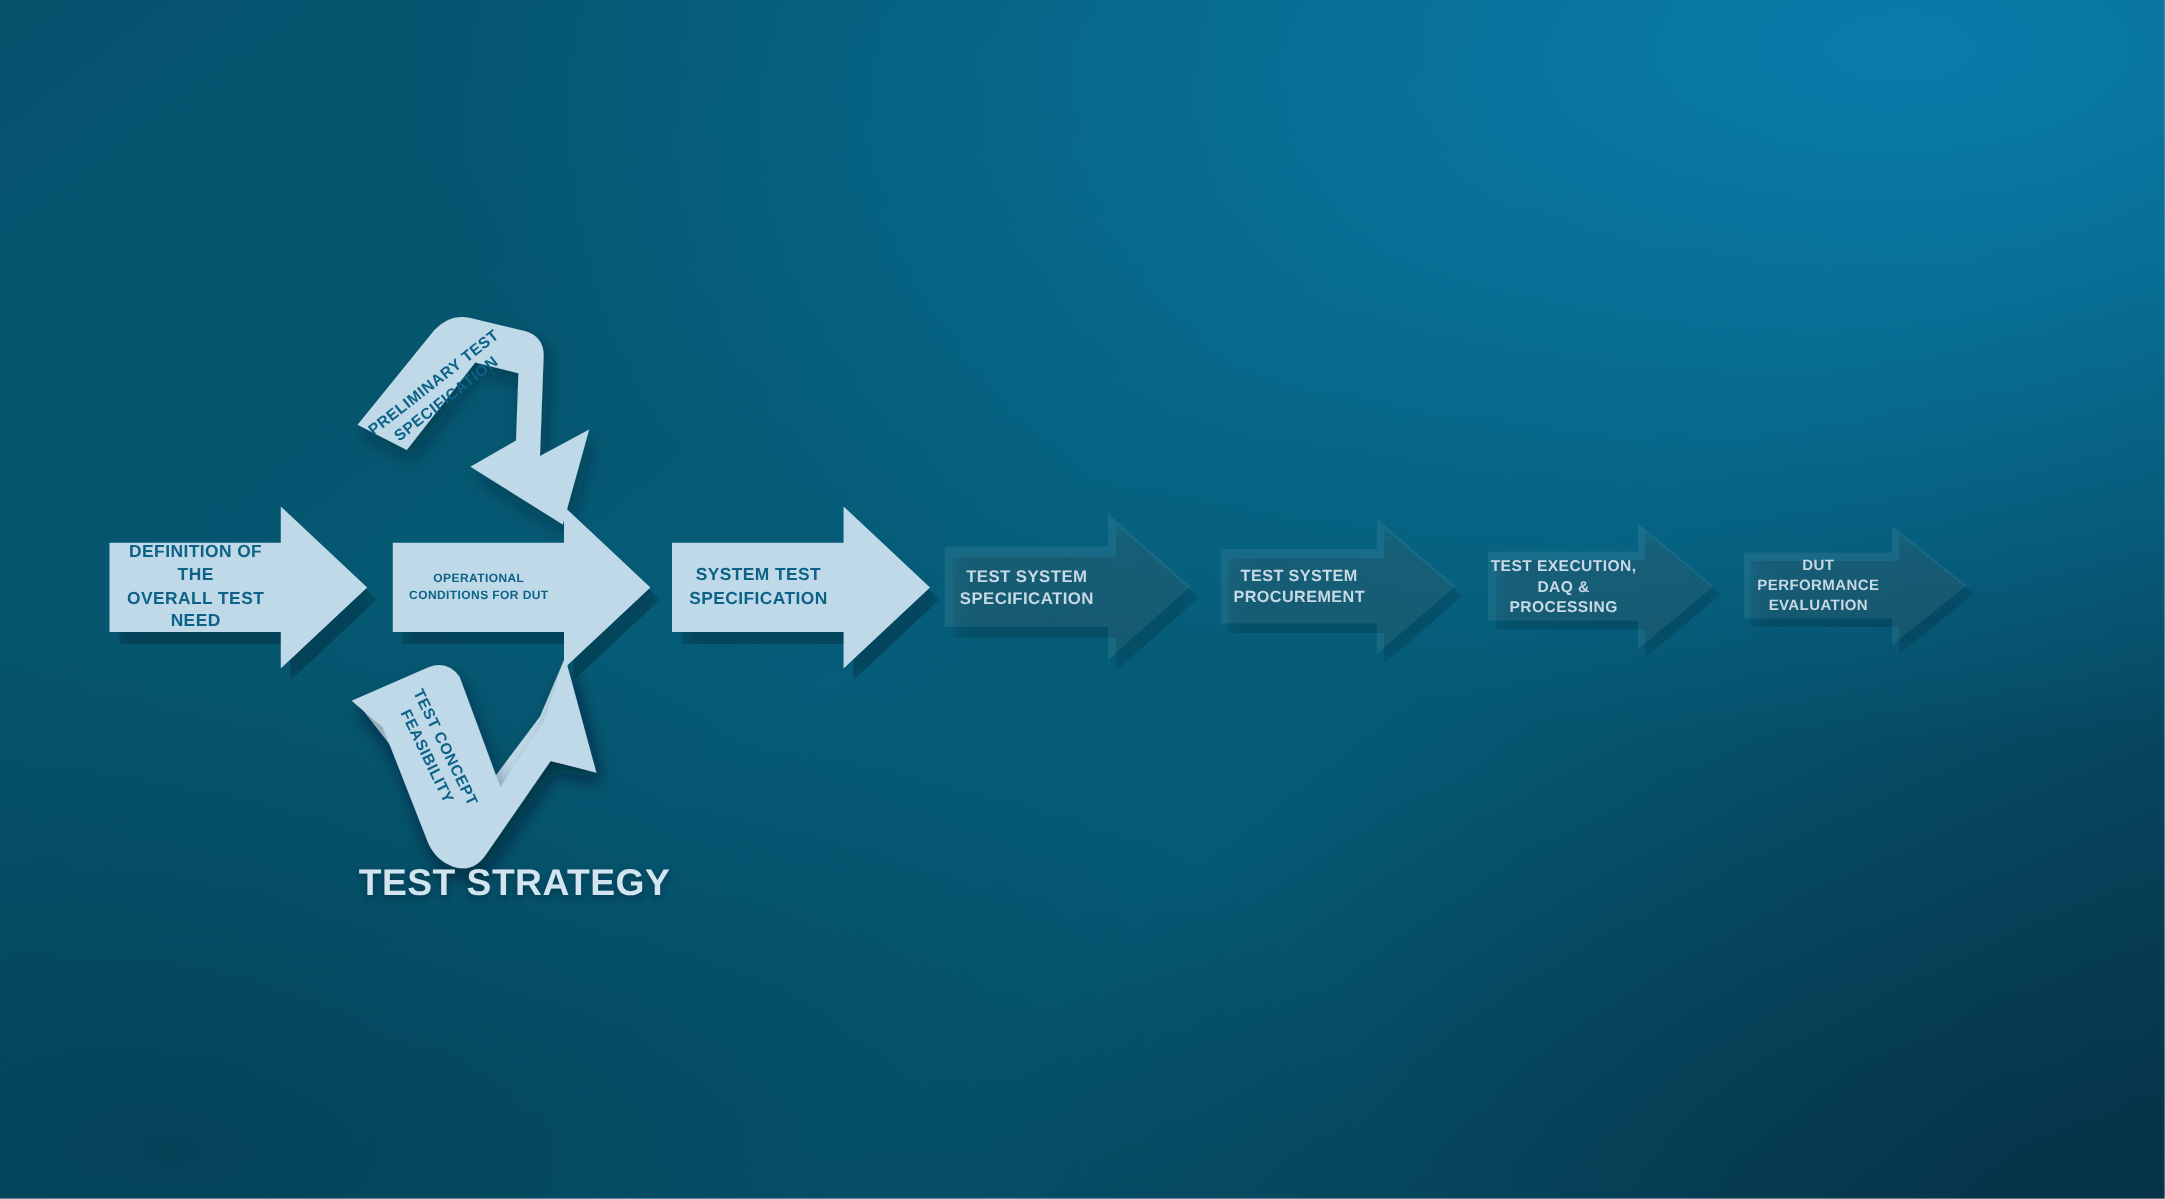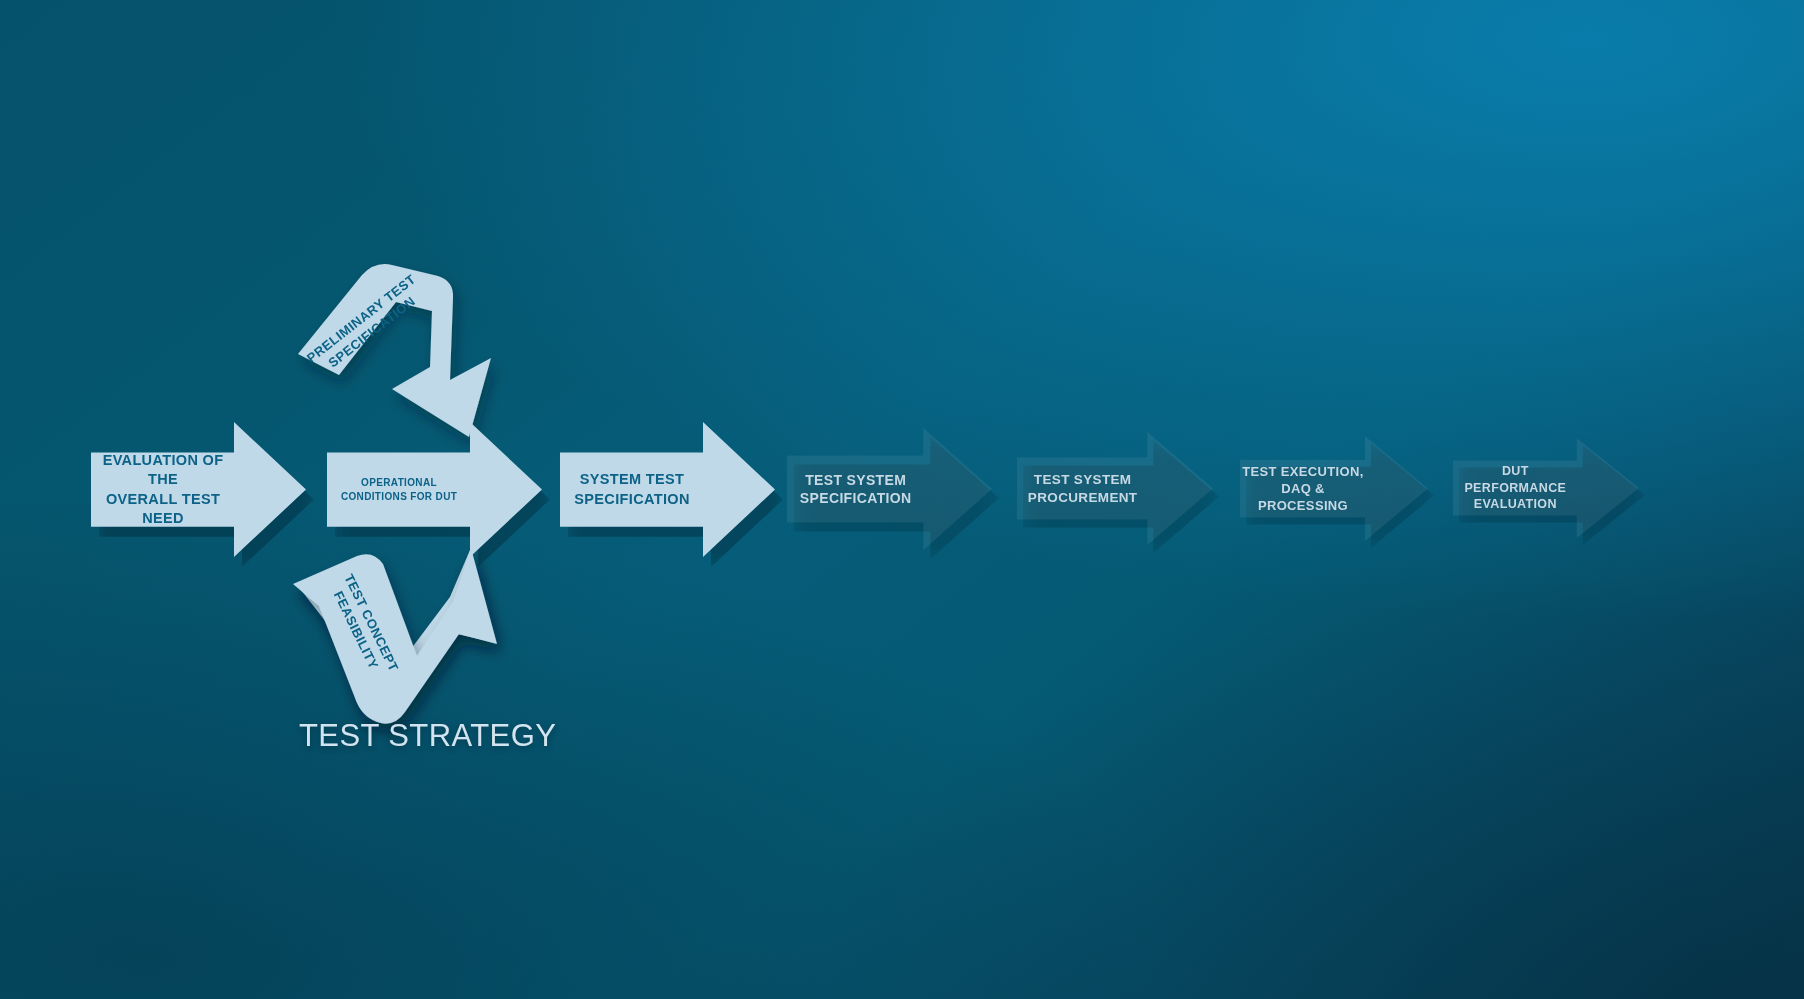--- a/index.html
+++ b/index.html
@@ -95,21 +95,21 @@
     line-height:1.3;
     text-align:center;
     white-space:pre-line;
     pointer-events:none;
   }
 
   
   #title {
     position:absolute;
     color:#d2e4ef;
-    font-weight:normal;
+    font-weight:bold;
     letter-spacing:0.4px;
     text-shadow:0 2px 6px rgba(1,26,40,0.45);
     white-space:nowrap;
     text-align:center;
   }
 </style>
 </head>
 <body>
 
 <div id="canvas">
@@ -189,21 +189,21 @@
         Q 66 154 60 136
         L 24 44
         Z"></path>
     </svg>
     <div class="rot-label" style="left:-12px; top:48px; width:160px; font-size:13px;
                 transform:rotate(64deg); transform-origin:center center;">TEST CONCEPT
 FEASIBILITY</div>
   </div>
 
   <div class="arrow light" style="left:91px; top:422px; width:215px; height:135px; font-size:14.5px;">
-    <span class="lbl">EVALUATION OF THE
+    <span class="lbl">DEFINITION OF THE
 OVERALL TEST NEED</span>
   </div>
 
   <div class="arrow light" style="left:327px; top:422px; width:215px; height:135px; font-size:10px;">
     <span class="lbl">OPERATIONAL
 CONDITIONS FOR DUT</span>
   </div>
 
   <div class="arrow light" style="left:560px; top:422px; width:215px; height:135px; font-size:14.5px;">
     <span class="lbl">SYSTEM TEST

